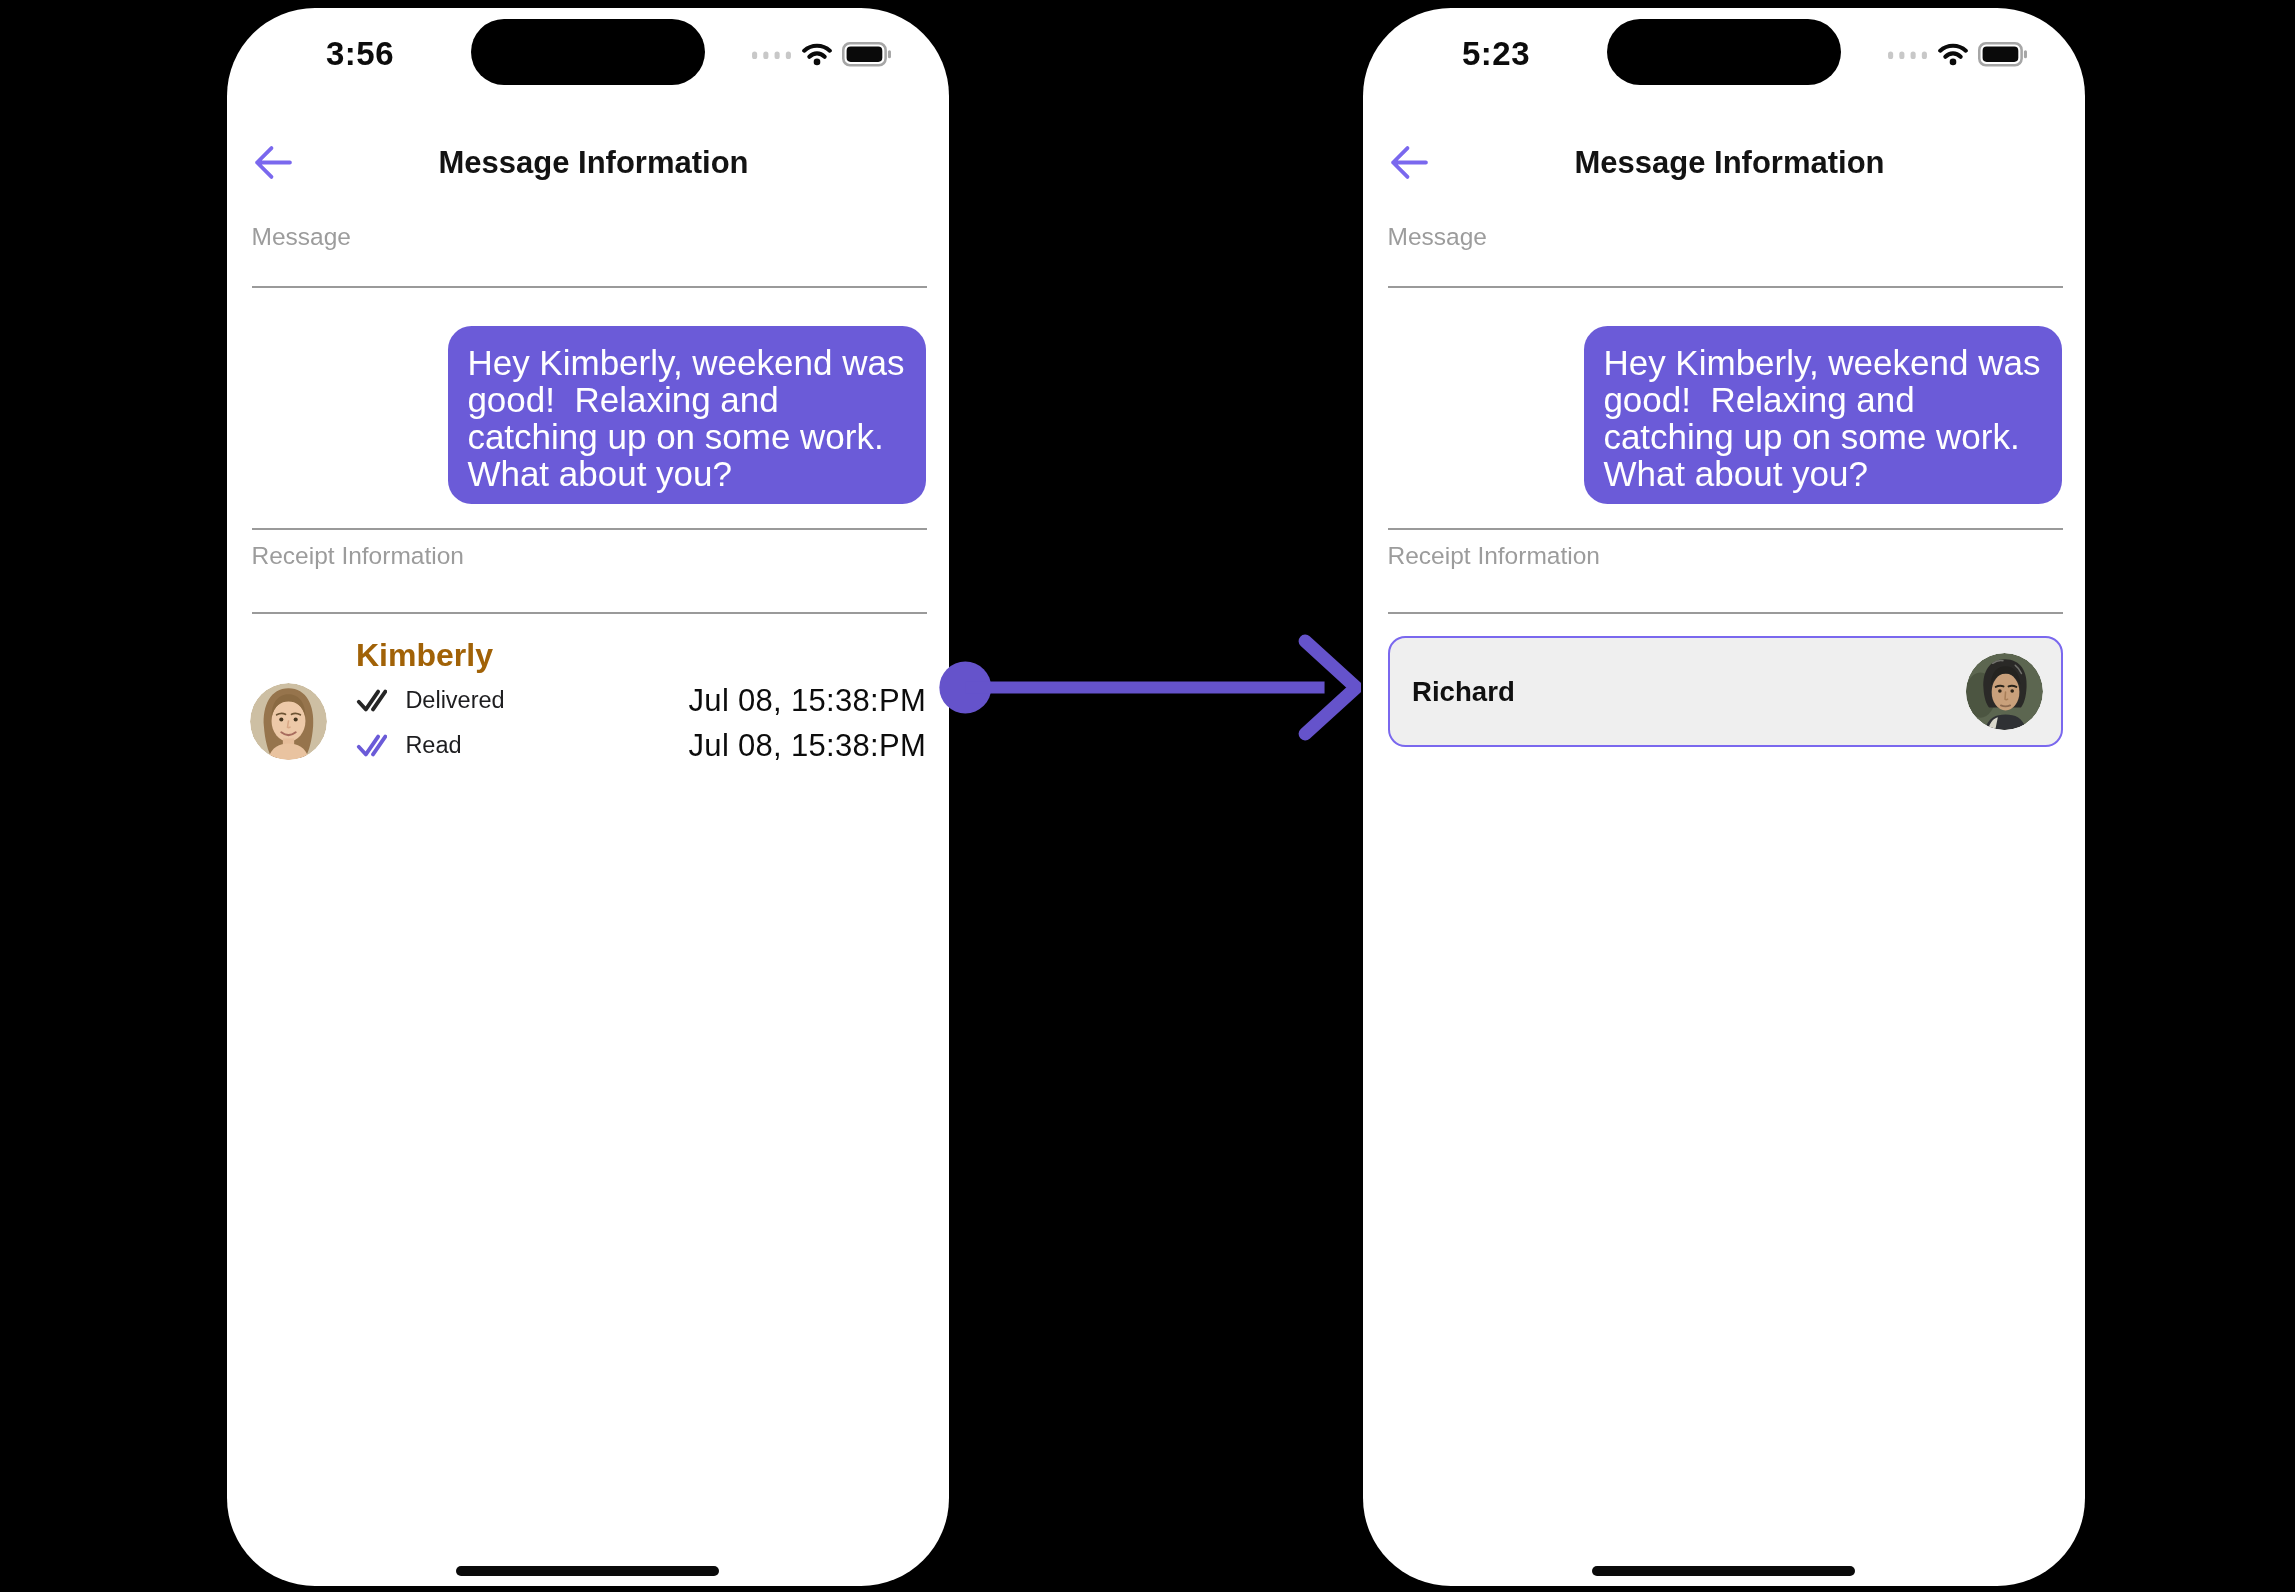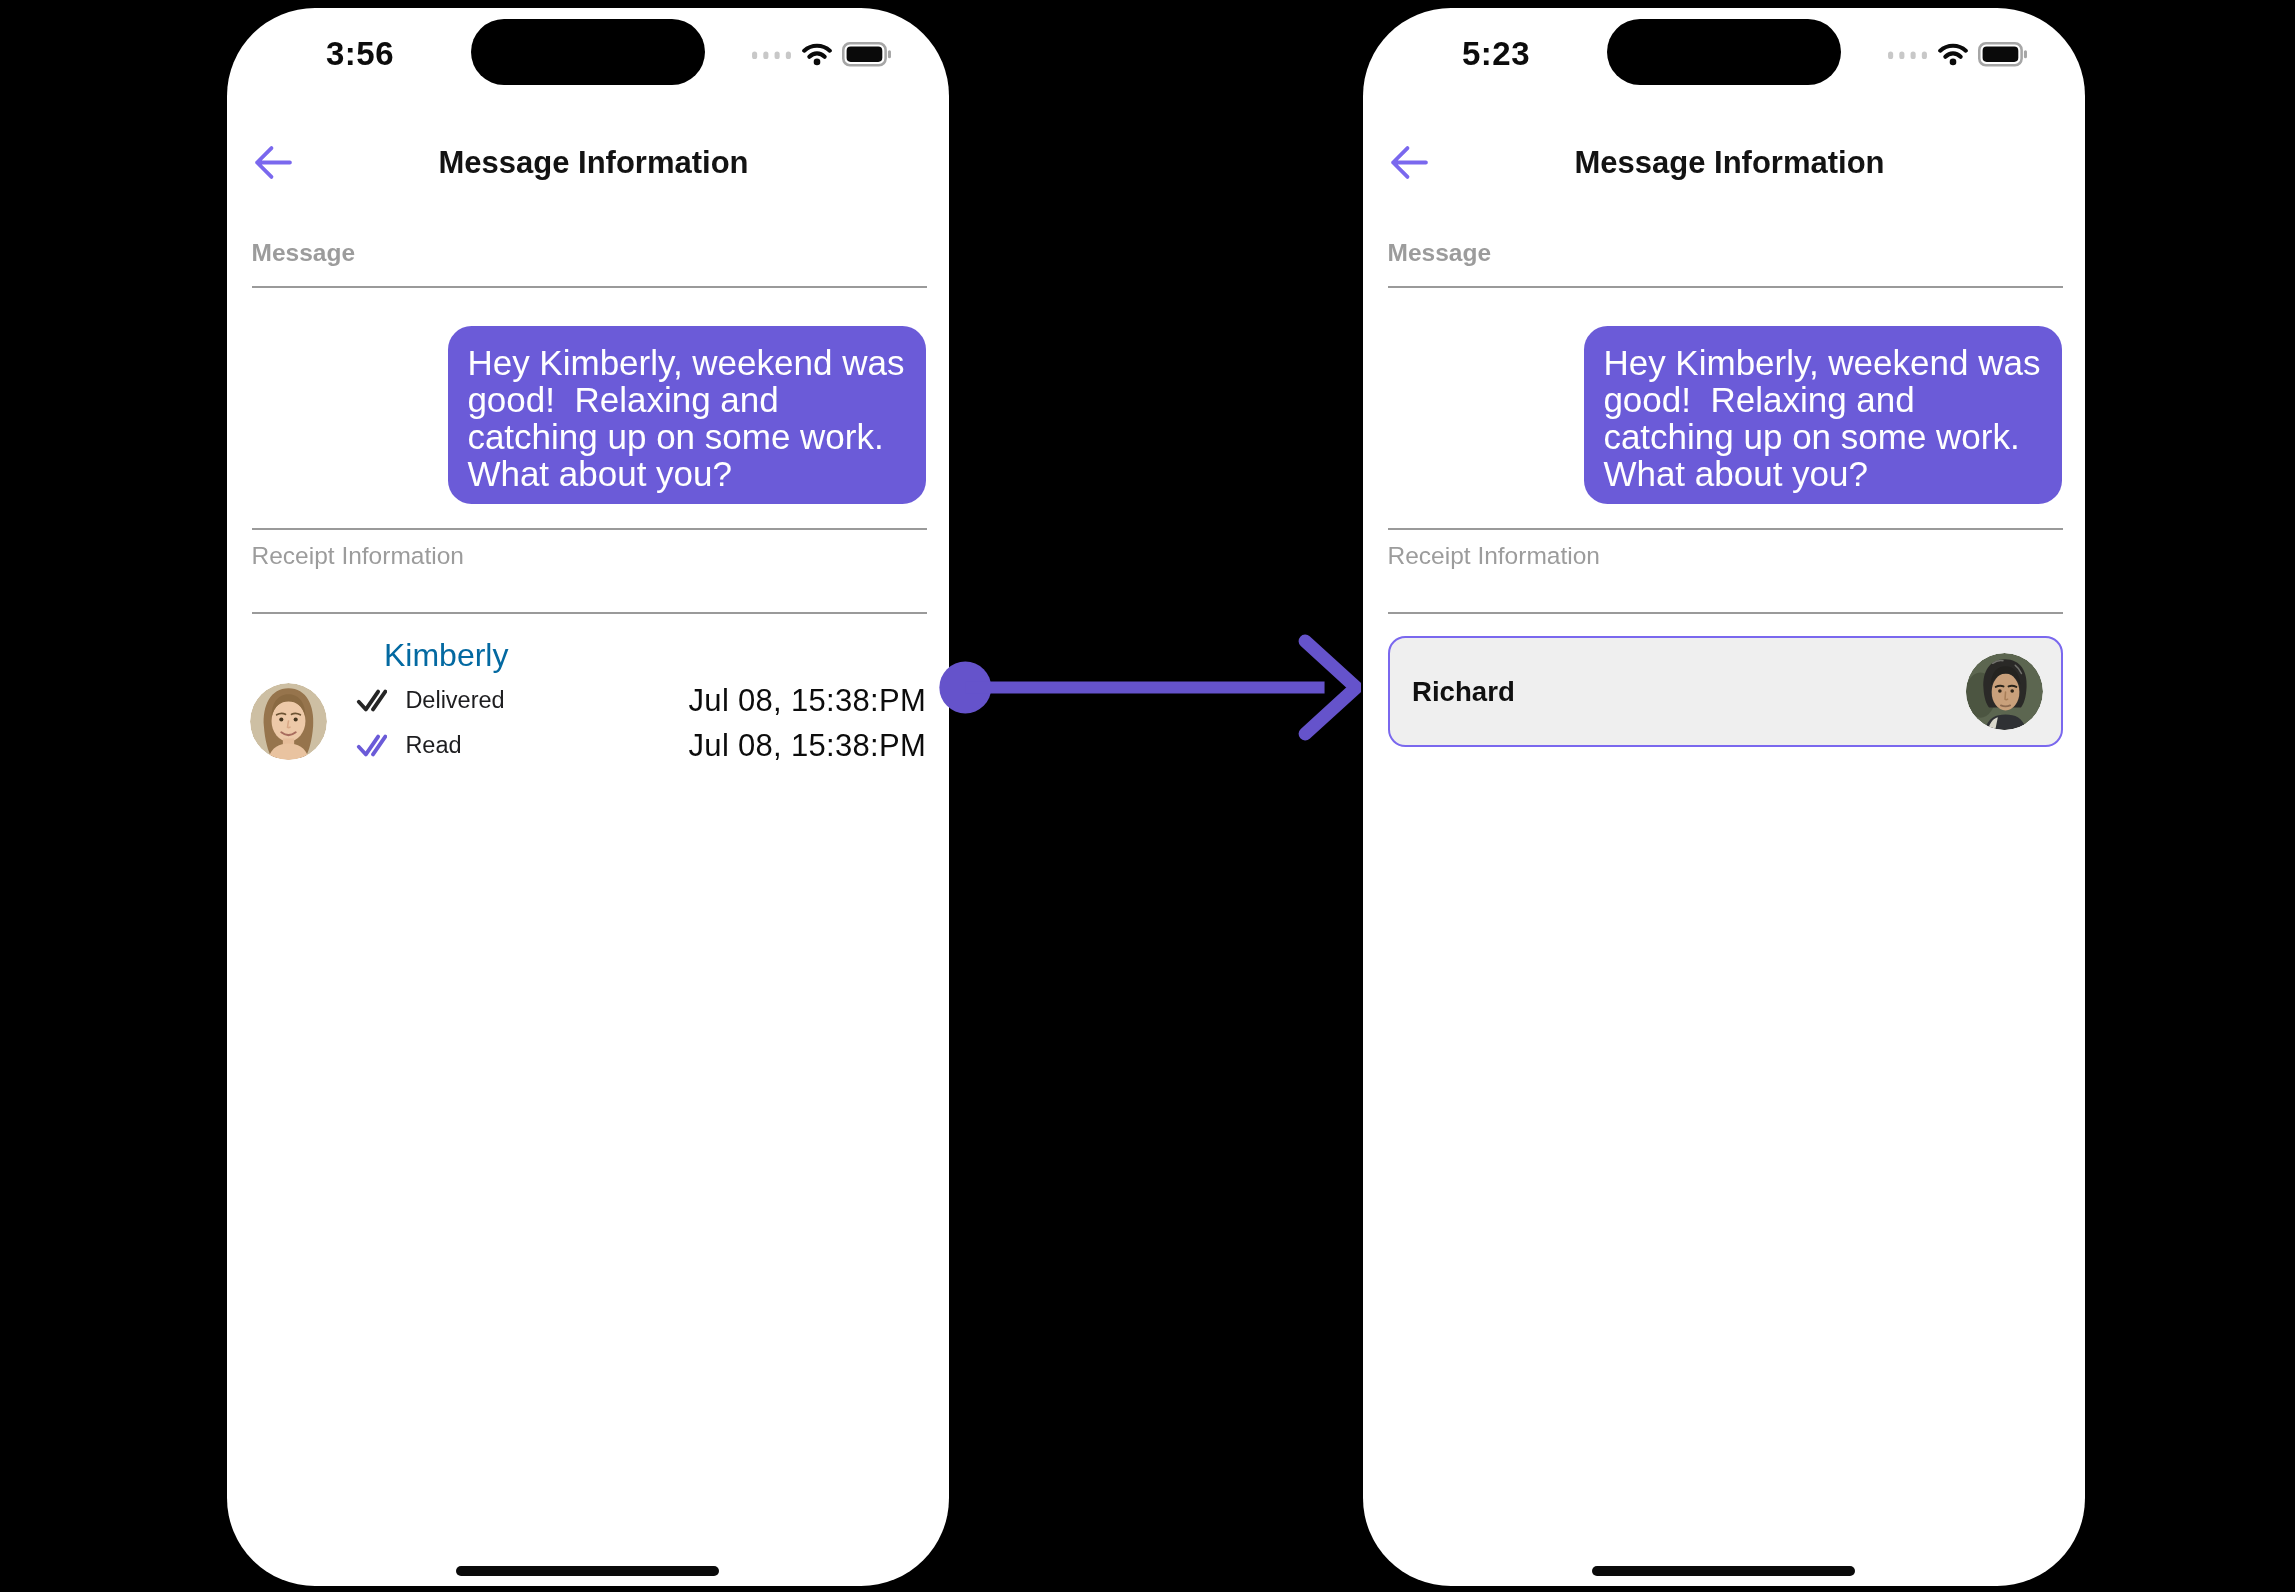--- a/index.html
+++ b/index.html
@@ -43,39 +43,39 @@
     background:none;border:none;display:flex;align-items:center;justify-content:center;cursor:pointer;
   }
   .page-title{
     position:absolute;left:0;right:0;top:138px;text-align:center;
     font-size:31px;font-weight:600;line-height:34px;color:#131313;margin-left:11px;
   }
   
   .section-label{
     position:absolute;left:24.5px;font-size:24.5px;line-height:29px;color:var(--label-gray);
   }
-  .label-message{top:230px;font-weight:bold;}
+  .label-message{top:214px;}
   .label-receipt{top:533px;}
   .divider{
     position:absolute;left:24.5px;width:675px;height:2px;background:var(--divider-gray);
   }
   .divider-1{top:278px;}
   .divider-2{top:520px;}
   .divider-3{top:604px;}
   
   .bubble{
     position:absolute;left:221px;top:318px;width:478px;height:178px;
     background:var(--accent-purple);border-radius:23.5px;
     padding:17.4px 19.4px;color:#fff;font-size:35px;line-height:37px;
     white-space:pre-wrap;
   }
   
   .contact-name{
     position:absolute;left:129px;top:629px;font-size:32px;line-height:36px;
-    font-weight:400;color:#0369a1;margin-left:28px;
+    font-weight:700;color:#a16207;
   }
   .avatar{
     position:absolute;left:22.5px;top:675px;width:77px;height:77px;
     border-radius:50%;overflow:hidden;
   }
   .status-row{
     position:absolute;left:129px;width:570px;height:29px;
     display:flex;align-items:center;gap:18.4px;
   }
   .row-delivered{top:678px;}

